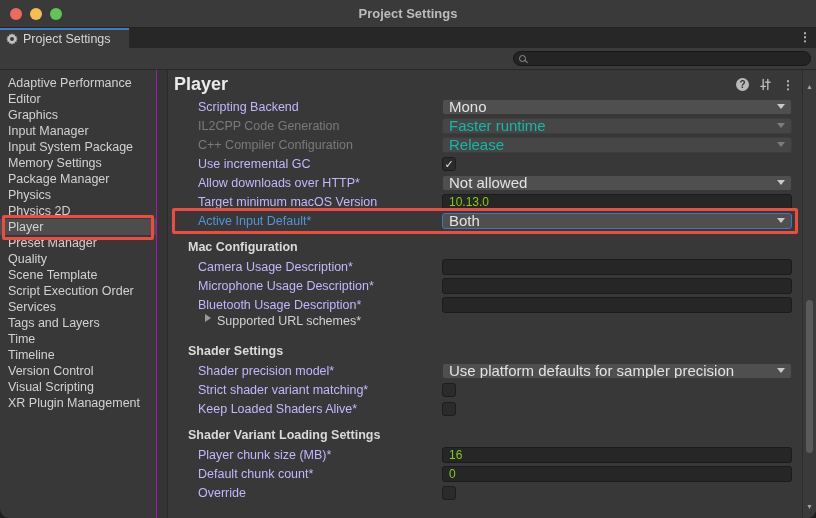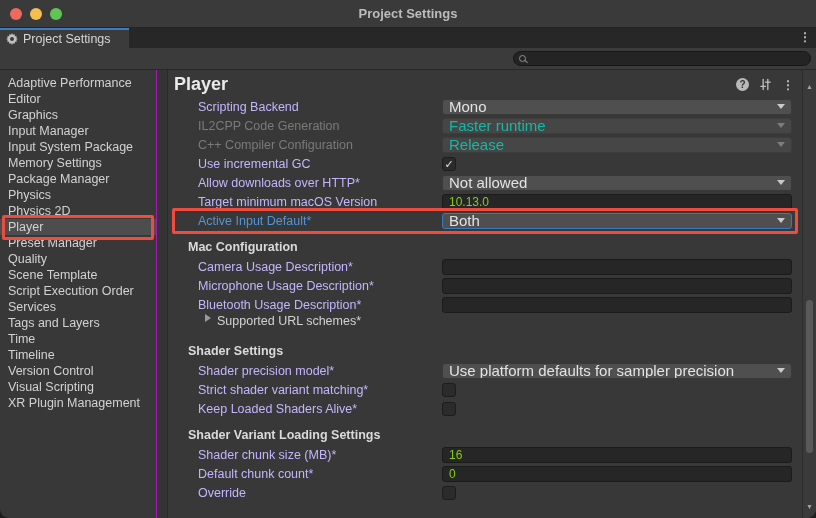--- a/index.html
+++ b/index.html
@@ -276,21 +276,21 @@
             </div>
   </div>
           <div class="row">
     <div class="row-label">Keep Loaded Shaders Alive*</div>
     <div class="ctrl">
               <div class="cb"></div>
             </div>
   </div>
           <div class="row-section">Shader Variant Loading Settings</div>
           <div class="row">
-    <div class="row-label">Shader chunk size (MB)*</div>
+    <div class="row-label">Player chunk size (MB)*</div>
     <div class="ctrl">
               <div class="tf">
                 <span>16</span>
               </div>
             </div>
   </div>
           <div class="row">
     <div class="row-label">Default chunk count*</div>
     <div class="ctrl">
               <div class="tf">

